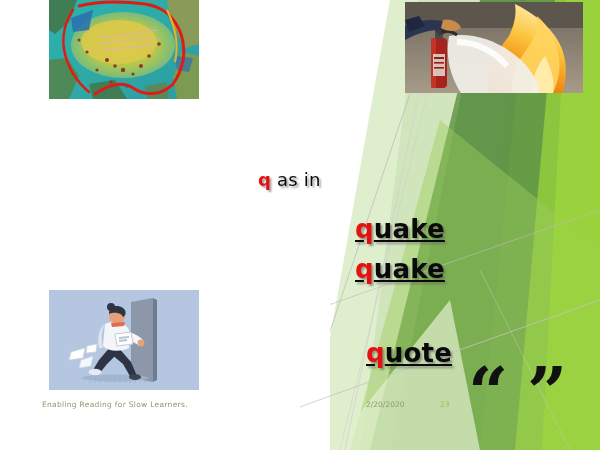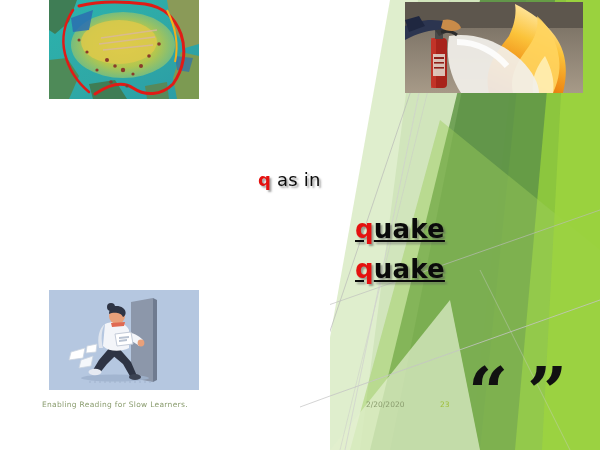--- a/index.html
+++ b/index.html
@@ -333,20 +333,23 @@
   <div class="slide-text" id="asin-line">
     <span class="red">q</span><span> as in</span>
   </div>
 
   <div class="slide-text word" id="word-0">
     <span class="red">q</span><span>uake</span>
   </div>
   <div class="slide-text word" id="word-1">
     <span class="red">q</span><span>uake</span>
   </div>
+  <div class="slide-text word" id="word-3">
+    <span class="red">q</span><span>uote</span>
+  </div>
 
   <div class="quote-mark" id="quote-open">“</div>
   <div class="quote-mark" id="quote-close">”</div>
 
   <div id="footer">
     <div id="footer-note">Enabling Reading for Slow Learners.</div>
     <div id="footer-date">2/20/2020</div>
     <div id="footer-page">23</div>
   </div>
 

